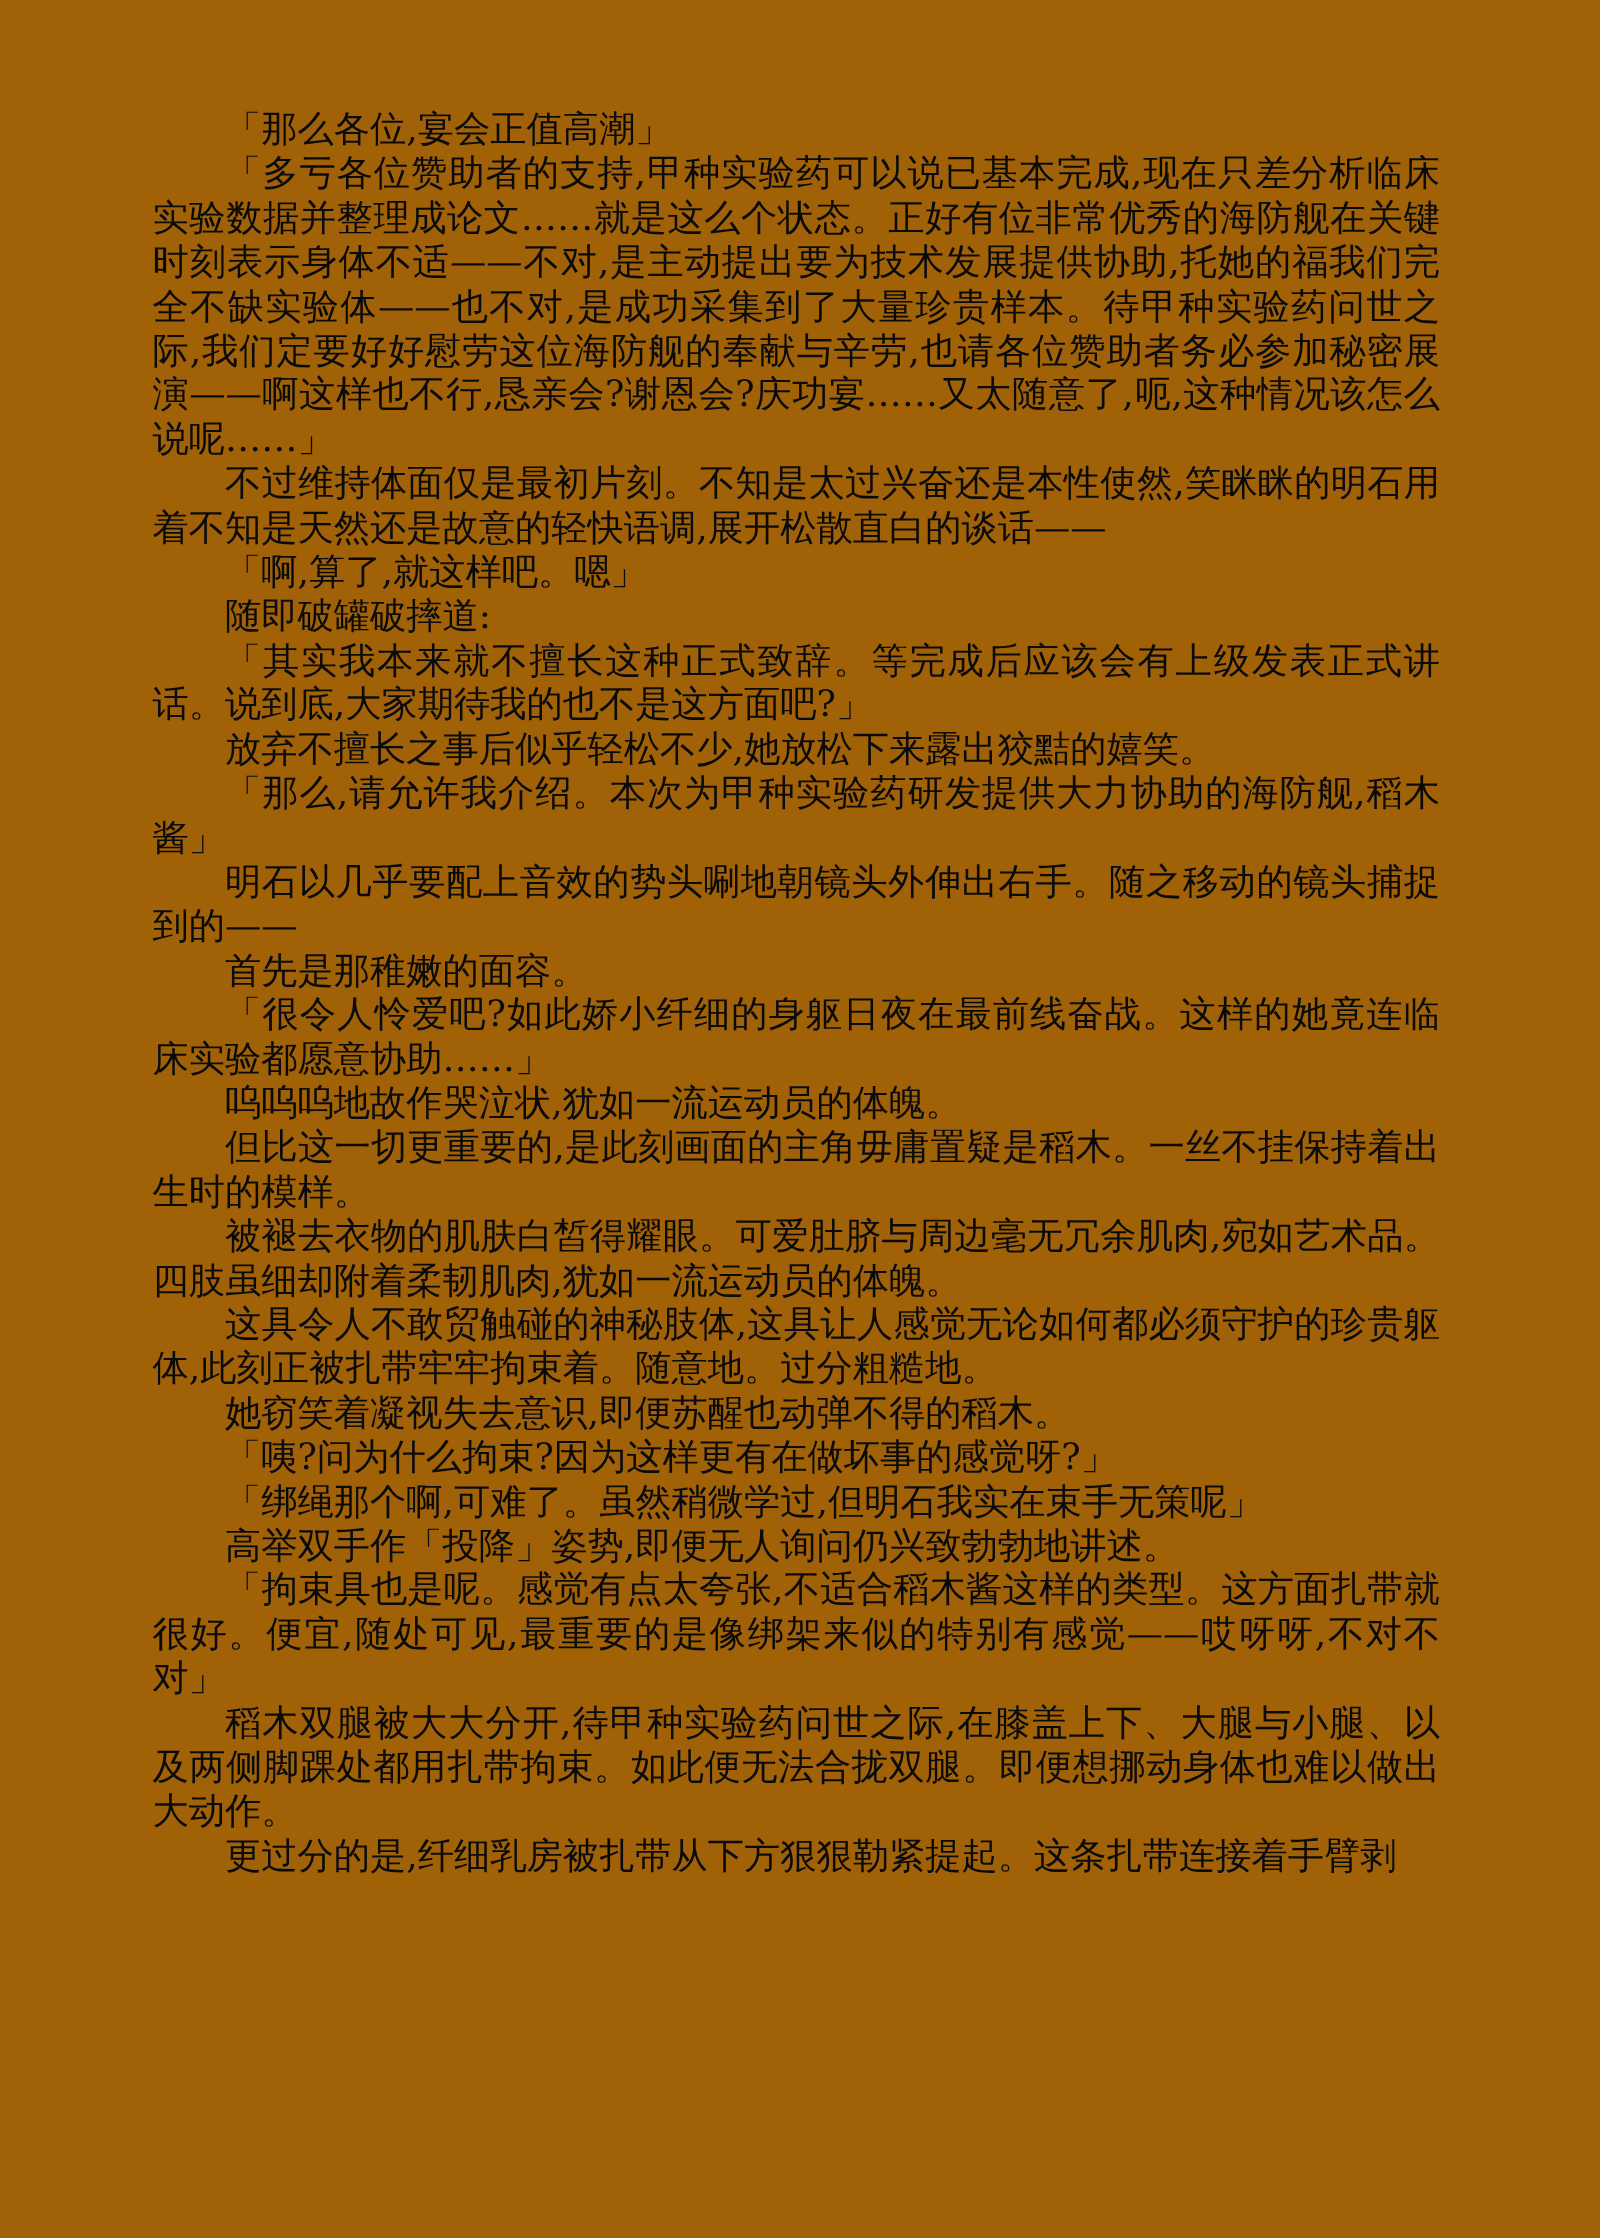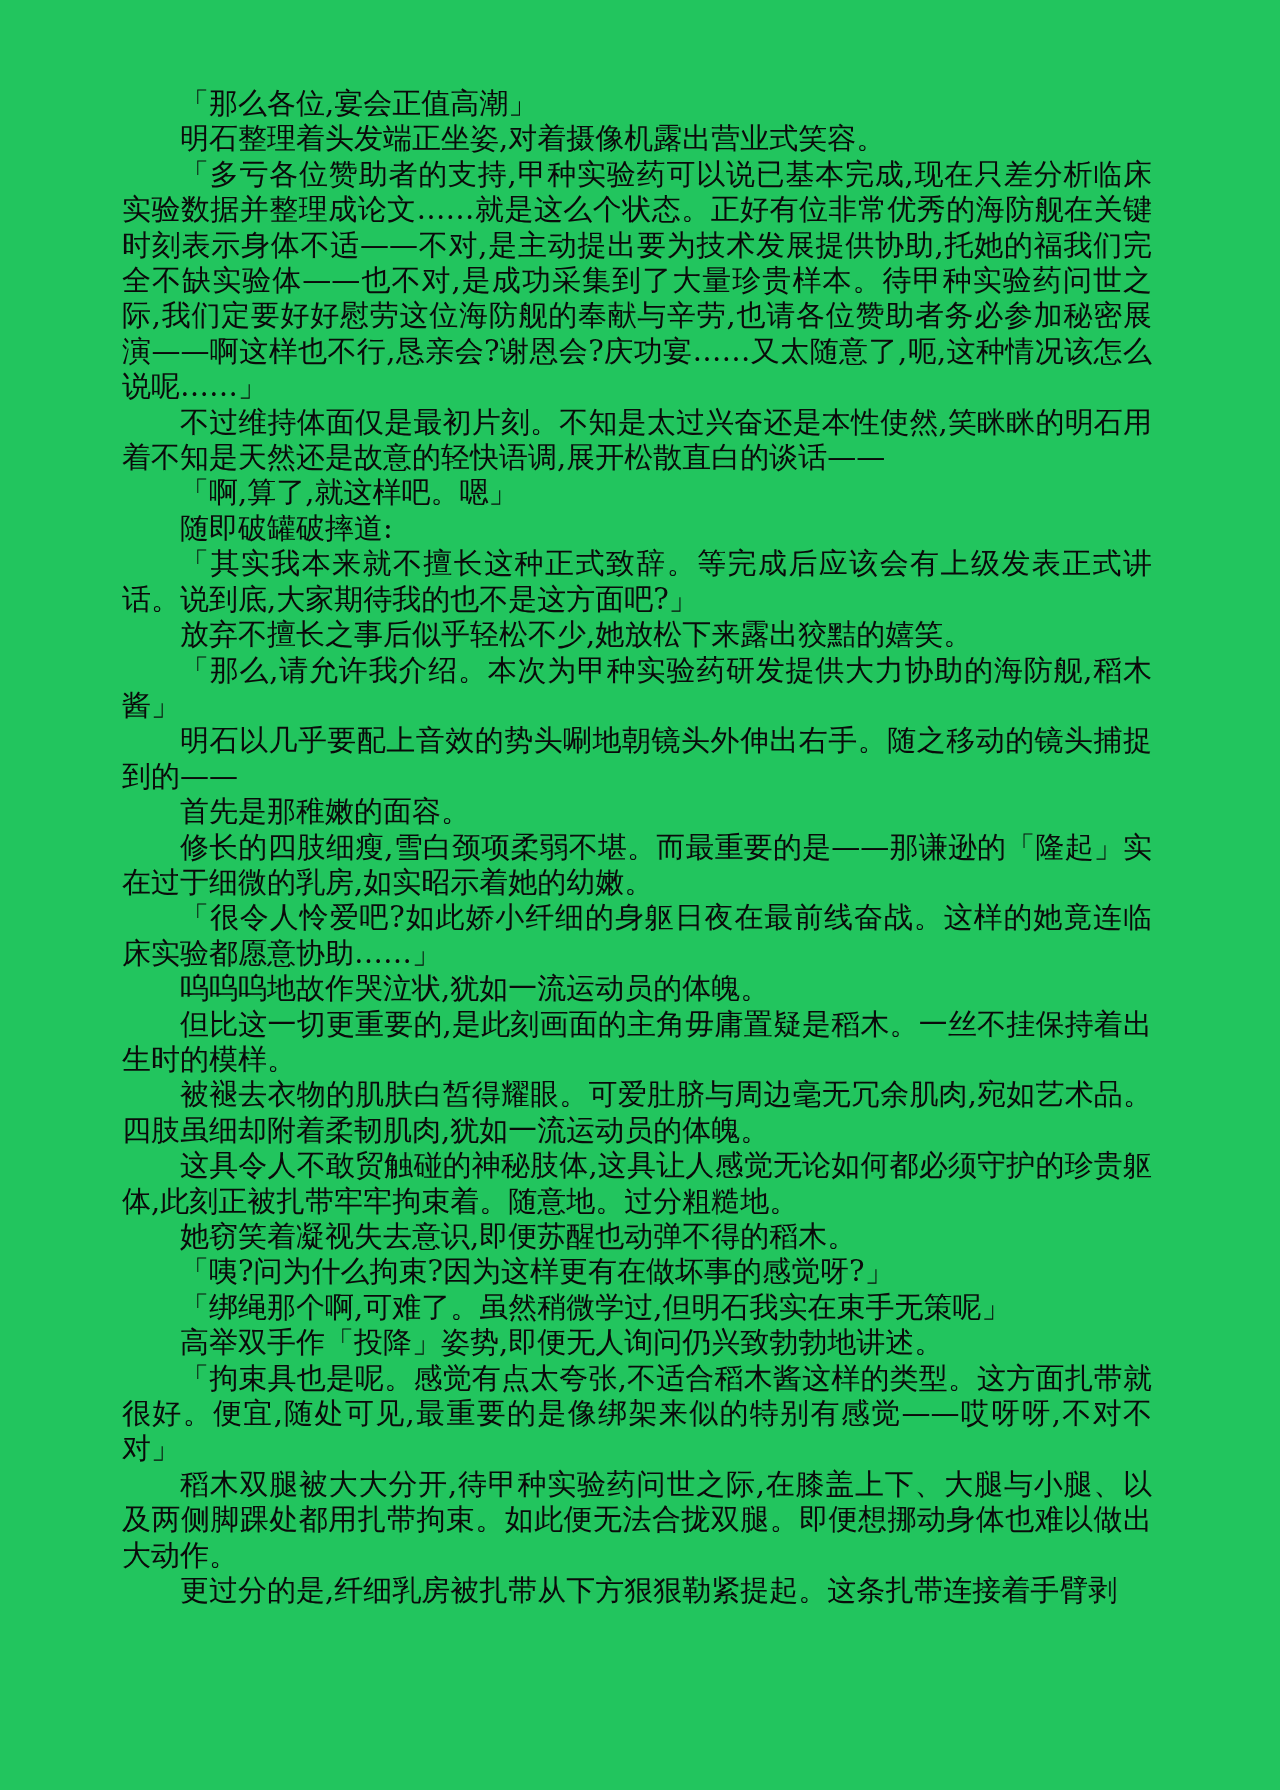--- a/index.html
+++ b/index.html
@@ -4,21 +4,21 @@
 <style>
   html, body {
     margin: 0;
     padding: 0;
     background: #ffffff;
   }
   .page {
     position: relative;
     width: 1280px;
     height: 1790px;
-    background: #22c55e;
+    background: #a16207;
     overflow: hidden;
   }
   .text-block {
     position: absolute;
     left: 122px;
     top: 86px;
     width: 1030px;
     font-family: "DejaVu Serif", "Liberation Serif", serif;
     font-size: 29px;
     line-height: 35.4px;
@@ -32,31 +32,29 @@
     text-indent: 2em;
     word-break: break-all;
   }
 </style>
 </head>
 <body>
 
 <div class="page">
   <div class="text-block">
       <p>「那么各位,宴会正值高潮」</p>
-      <p>明石整理着头发端正坐姿,对着摄像机露出营业式笑容。</p>
       <p>「多亏各位赞助者的支持,甲种实验药可以说已基本完成,现在只差分析临床实验数据并整理成论文……就是这么个状态。正好有位非常优秀的海防舰在关键时刻表示身体不适——不对,是主动提出要为技术发展提供协助,托她的福我们完全不缺实验体——也不对,是成功采集到了大量珍贵样本。待甲种实验药问世之际,我们定要好好慰劳这位海防舰的奉献与辛劳,也请各位赞助者务必参加秘密展演——啊这样也不行,恳亲会?谢恩会?庆功宴……又太随意了,呃,这种情况该怎么说呢……」</p>
       <p>不过维持体面仅是最初片刻。不知是太过兴奋还是本性使然,笑眯眯的明石用着不知是天然还是故意的轻快语调,展开松散直白的谈话——</p>
       <p>「啊,算了,就这样吧。嗯」</p>
       <p>随即破罐破摔道:</p>
       <p>「其实我本来就不擅长这种正式致辞。等完成后应该会有上级发表正式讲话。说到底,大家期待我的也不是这方面吧?」</p>
       <p>放弃不擅长之事后似乎轻松不少,她放松下来露出狡黠的嬉笑。</p>
       <p>「那么,请允许我介绍。本次为甲种实验药研发提供大力协助的海防舰,稻木酱」</p>
       <p>明石以几乎要配上音效的势头唰地朝镜头外伸出右手。随之移动的镜头捕捉到的——</p>
       <p>首先是那稚嫩的面容。</p>
-      <p>修长的四肢细瘦,雪白颈项柔弱不堪。而最重要的是——那谦逊的「隆起」实在过于细微的乳房,如实昭示着她的幼嫩。</p>
       <p>「很令人怜爱吧?如此娇小纤细的身躯日夜在最前线奋战。这样的她竟连临床实验都愿意协助……」</p>
       <p>呜呜呜地故作哭泣状,犹如一流运动员的体魄。</p>
       <p>但比这一切更重要的,是此刻画面的主角毋庸置疑是稻木。一丝不挂保持着出生时的模样。</p>
       <p>被褪去衣物的肌肤白皙得耀眼。可爱肚脐与周边毫无冗余肌肉,宛如艺术品。四肢虽细却附着柔韧肌肉,犹如一流运动员的体魄。</p>
       <p>这具令人不敢贸触碰的神秘肢体,这具让人感觉无论如何都必须守护的珍贵躯体,此刻正被扎带牢牢拘束着。随意地。过分粗糙地。</p>
       <p>她窃笑着凝视失去意识,即便苏醒也动弹不得的稻木。</p>
       <p>「咦?问为什么拘束?因为这样更有在做坏事的感觉呀?」</p>
       <p>「绑绳那个啊,可难了。虽然稍微学过,但明石我实在束手无策呢」</p>
       <p>高举双手作「投降」姿势,即便无人询问仍兴致勃勃地讲述。</p>
       <p>「拘束具也是呢。感觉有点太夸张,不适合稻木酱这样的类型。这方面扎带就很好。便宜,随处可见,最重要的是像绑架来似的特别有感觉——哎呀呀,不对不对」</p>

